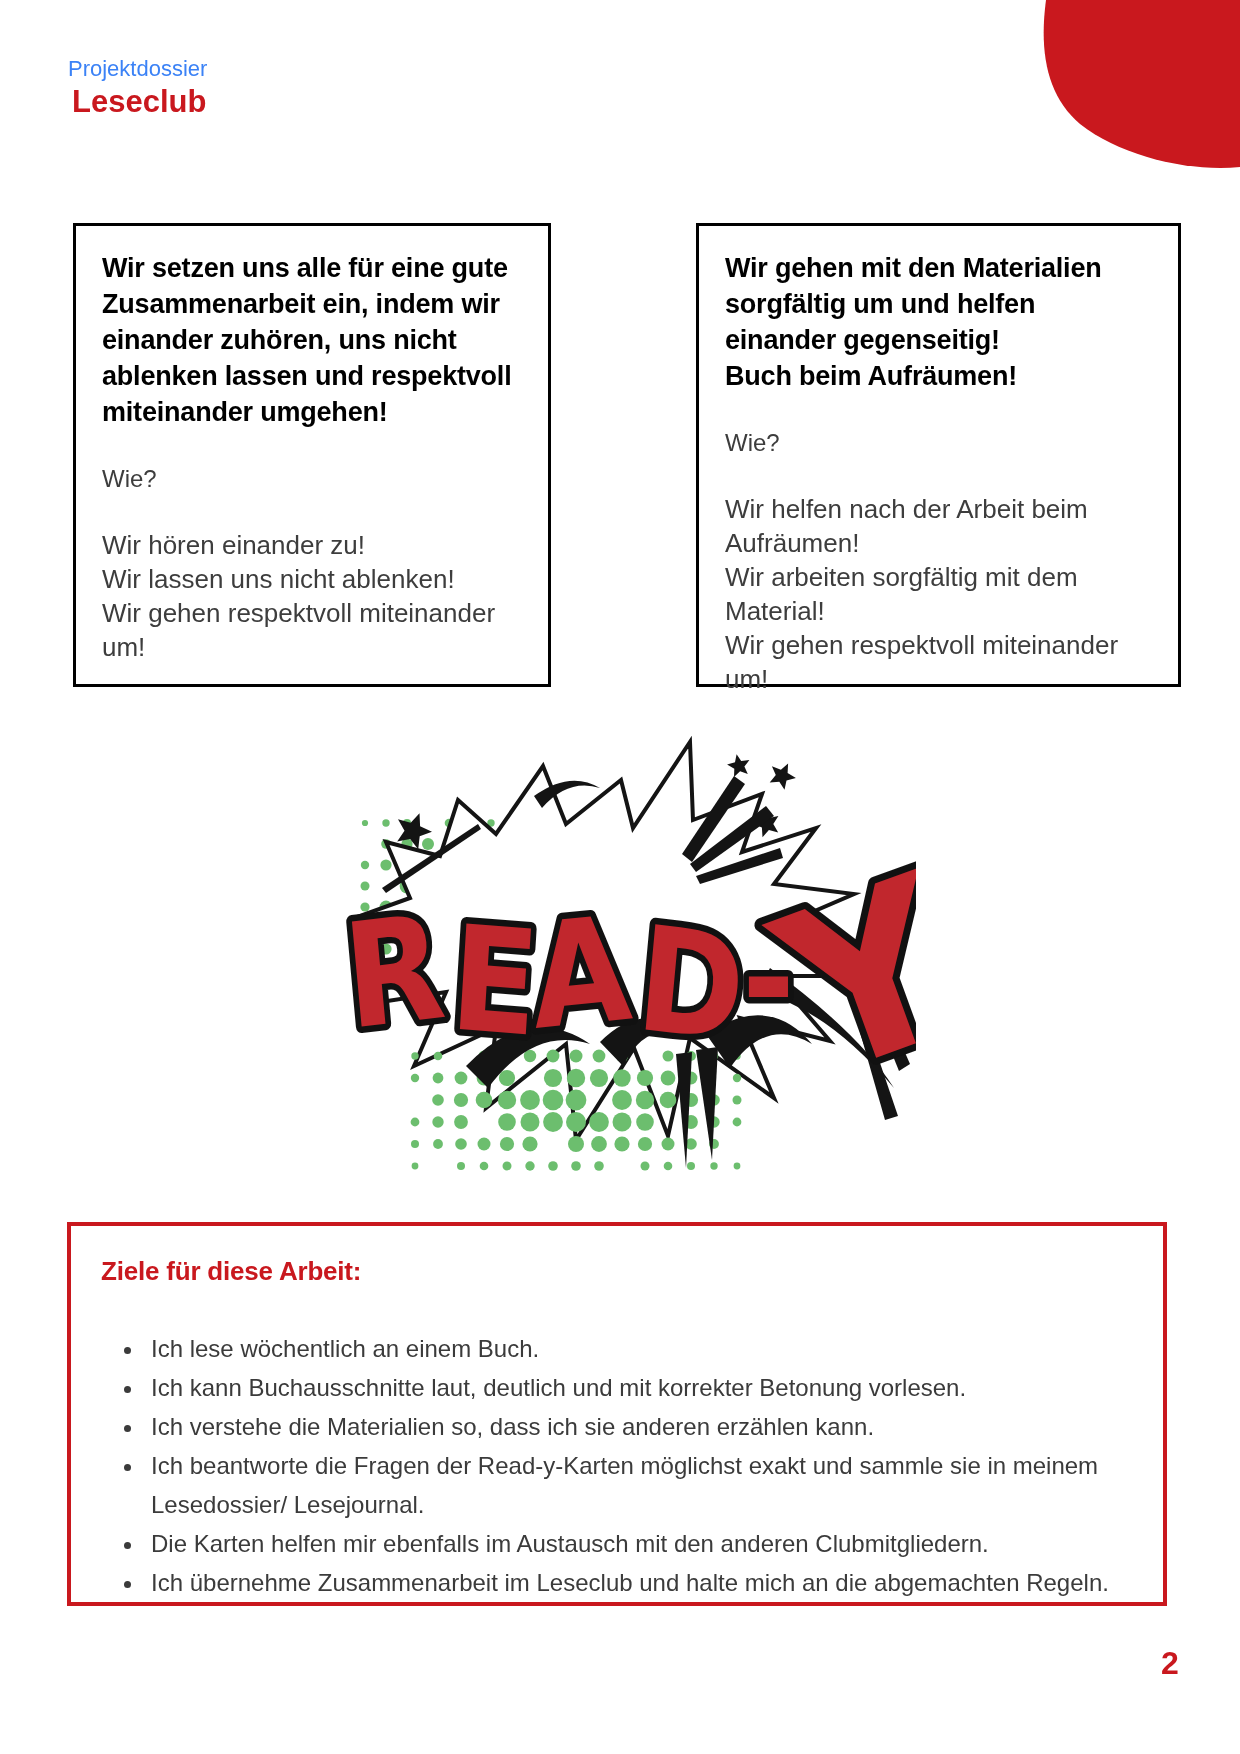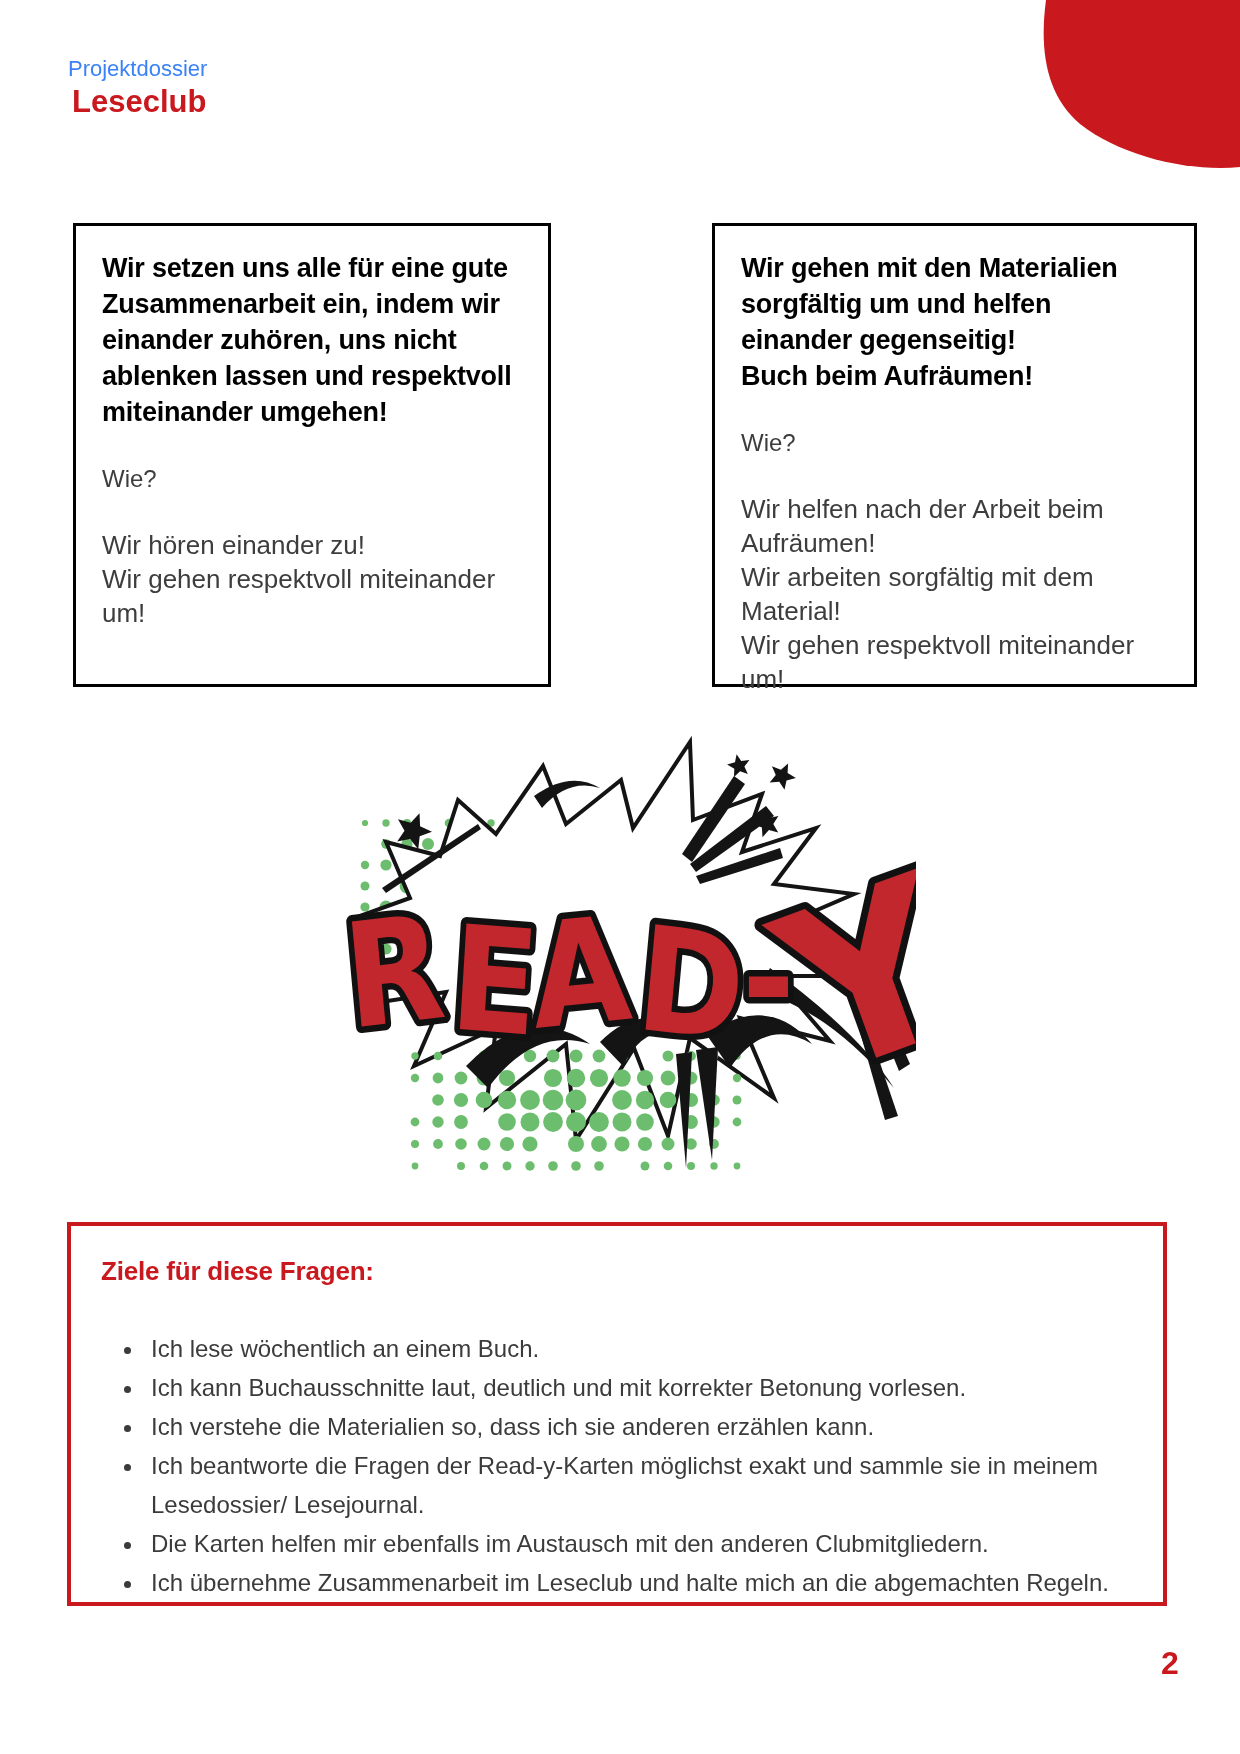--- a/index.html
+++ b/index.html
@@ -13,21 +13,21 @@
   }
   .doc-title{
     position:absolute;left:72px;top:84px;font-size:31px;font-weight:bold;color:#C9181E;
   }
   .corner-blob{position:absolute;top:0;right:0;width:200px;height:172px;}
   .rule-box{
     position:absolute;top:223px;width:478px;height:464px;background:#fff;
     border:3px solid #000;box-sizing:border-box;padding:24px 26px;
   }
   .rule-box.left{left:73px;}
-  .rule-box.right{left:712px;width:485px;}
+  .rule-box.right{left:696px;width:485px;}
   .rule-heading{
     font-size:27px;line-height:36px;font-weight:bold;color:#000;margin:0 0 32px 0;
     letter-spacing:-0.2px;
   }
   .rule-heading span{display:block;}
   .rule-question{font-size:24px;line-height:34px;color:#3d3d3d;margin:0 0 32px 0;}
   .rule-lines{font-size:26px;line-height:34px;color:#3d3d3d;margin:0;}
   .rule-lines span{display:block;}
   .logo-wrap{position:absolute;left:338px;top:736px;width:578px;height:438px;}
   .goals-box{
@@ -56,20 +56,21 @@
   <path d="M6,0 C-1,52 7,96 40,124 C82,157 150,172 200,167 L200,0 Z" fill="#C9181E"></path>
 </svg>
 
 <div class="rule-box left">
   <p class="rule-heading">
     <span>Wir setzen uns alle für eine gute Zusammenarbeit ein, indem wir einander zuhören, uns nicht ablenken lassen und respektvoll miteinander umgehen!</span>
   </p>
   <p class="rule-question">Wie?</p>
   <p class="rule-lines">
     <span>Wir hören einander zu!</span>
+    <span>Wir lassen uns nicht ablenken!</span>
     <span>Wir gehen respektvoll miteinander um!</span>
   </p>
 </div>
 
 <div class="rule-box right">
   <p class="rule-heading">
     <span>Wir gehen mit den Materialien sorgfältig um und helfen einander gegenseitig!</span>
     <span>Buch beim Aufräumen!</span>
   </p>
   <p class="rule-question">Wie?</p>
@@ -246,21 +247,21 @@
         <path d="M358,314L374,424L380,311Z"></path>
       </g>
     <text x="12" y="292" font-family="'DejaVu Sans','Liberation Sans',sans-serif" font-weight="bold" font-size="145" fill="#C1272D" stroke="#111" stroke-width="13" style="paint-order:stroke" stroke-linejoin="round" textLength="445" lengthAdjust="spacingAndGlyphs" rotate="-6 4 -5 6 0">READ-</text>
     <g transform="rotate(-20 505 240)">
       <text x="448" y="328" font-family="'DejaVu Sans','Liberation Sans',sans-serif" font-weight="bold" font-size="225" fill="#C1272D" stroke="#111" stroke-width="14" style="paint-order:stroke" stroke-linejoin="round">Y</text>
     </g>
   </svg>
 </div>
 
 <div class="goals-box">
-  <h2 class="goals-title">Ziele für diese Fragen:</h2>
+  <h2 class="goals-title">Ziele für diese Arbeit:</h2>
   <ul class="goals-list">
     <li>Ich lese wöchentlich an einem Buch.</li>
     <li>Ich kann Buchausschnitte laut, deutlich und mit korrekter Betonung vorlesen.</li>
     <li>Ich verstehe die Materialien so, dass ich sie anderen erzählen kann.</li>
     <li>Ich beantworte die Fragen der Read-y-Karten möglichst exakt und sammle sie in meinem Lesedossier/ Lesejournal.</li>
     <li>Die Karten helfen mir ebenfalls im Austausch mit den anderen Clubmitgliedern.</li>
     <li>Ich übernehme Zusammenarbeit im Leseclub und halte mich an die abgemachten Regeln.</li>
   </ul>
 </div>
 

